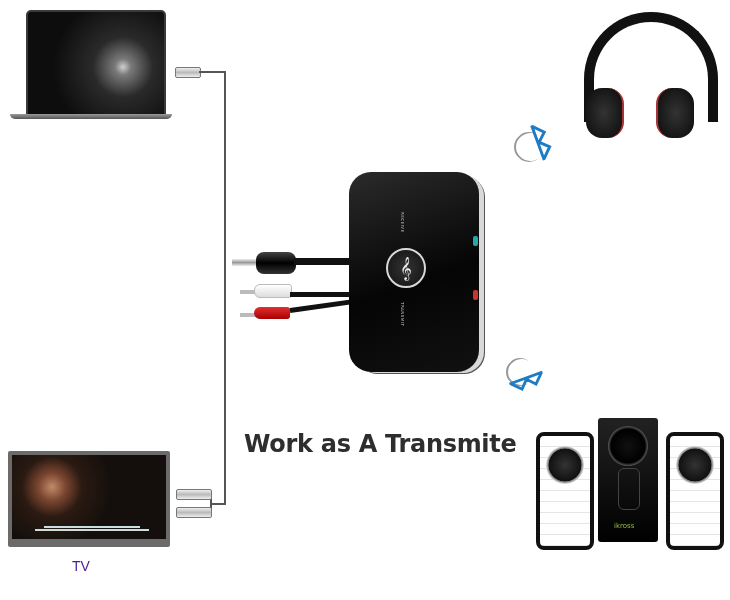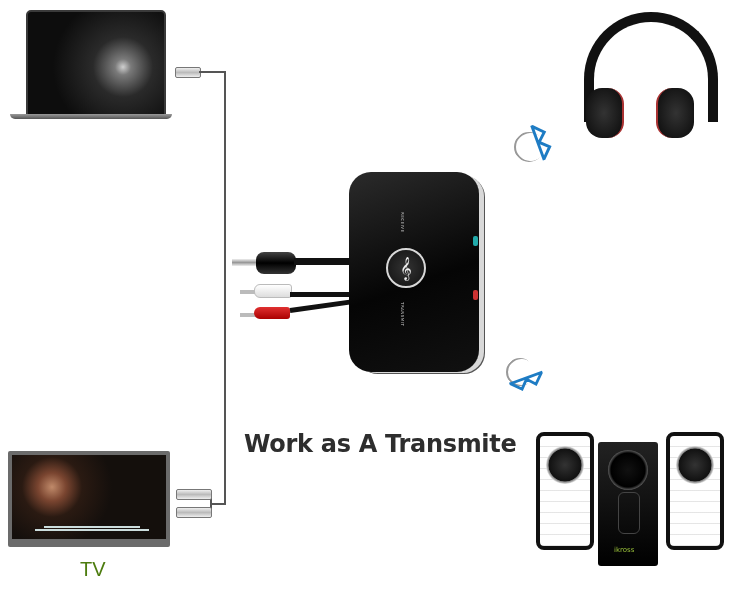--- a/index.html
+++ b/index.html
@@ -10,21 +10,21 @@
     background:radial-gradient(circle at 95px 55px,#cfcfcf 0,#7a7a7a 8px,#2a2a2a 30px,#0d0d0d 70px);}
   .laptop-base{left:10px;top:114px;width:162px;height:5px;background:linear-gradient(#9a9a9a,#555);border-radius:0 0 6px 6px;}
   
   .wire{background:#555;}
   
   .tv{left:8px;top:451px;width:162px;height:96px;background:#6b6b6b;border-radius:2px;}
   .tv-screen{left:4px;top:4px;width:154px;height:84px;background:
      radial-gradient(circle at 40px 32px,#c08a6a 0,#7a4530 14px,#2a1a12 30px,#140f0c 60px),#111;}
   .tv-sub{left:20px;top:70px;width:120px;height:8px;}
   .tv-sub span{display:block;height:2px;background:#cdd;margin:1px auto;}
-  .tv-label{left:80px;top:558px;font-family:"Liberation Sans",sans-serif;font-size:20px;color:#4d7c0f;}
+  .tv-label{left:72px;top:558px;font-family:"Liberation Sans",sans-serif;font-size:14px;color:#4c1d95;}
   
   .plug{height:9px;background:linear-gradient(#eee,#bbb,#eee);border:1px solid #777;border-radius:2px;}
   
   .device{left:349px;top:172px;width:130px;height:200px;background:linear-gradient(160deg,#2b2b2b,#050505 55%,#111);border-radius:22px;
      box-shadow:6px 2px 0 -1px #d9d9d9,7px 3px 0 -1px #555;}
   .dev-label{font-size:4px;color:#ccc;transform:rotate(90deg);transform-origin:left top;white-space:nowrap;letter-spacing:.5px;}
   .dev-btn{left:37px;top:76px;width:36px;height:36px;border-radius:50%;border:2px solid #d8d8d8;background:radial-gradient(#333,#111);
      color:#eee;font-size:20px;line-height:36px;text-align:center;}
   .port{width:5px;height:10px;border-radius:2px;}
   
@@ -38,21 +38,21 @@
   .title{left:244px;top:430px;font-family:"DejaVu Sans",sans-serif;font-weight:bold;font-size:24px;color:#2e2e2e;letter-spacing:-0.3px;}
   
   .bt{color:#1e7cc4;font-weight:bold;}
   .waves{border:2px solid #999;border-right:none;border-bottom:none;border-radius:50%;}
   
   .hp-band{left:584px;top:12px;width:134px;height:110px;border:10px solid #111;border-bottom:none;border-radius:70px 70px 0 0;box-sizing:border-box;}
   .hp-cup{width:36px;height:50px;background:radial-gradient(#333,#0a0a0a);border-radius:16px;border-right:2px solid #a33;}
   
   .spk{width:50px;height:110px;border:4px solid #111;border-radius:8px;background:repeating-linear-gradient(180deg,#fff 0,#fff 10px,#ccc 11px);}
   .spk-cone{left:6px;top:10px;width:38px;height:38px;border-radius:50%;background:radial-gradient(#333,#111 60%,#777 62%,#ddd 70%);}
-  .sub{left:598px;top:442px;width:60px;height:124px;background:linear-gradient(#222,#000);border-radius:3px;}
+  .sub{left:598px;top:418px;width:60px;height:124px;background:linear-gradient(#222,#000);border-radius:3px;}
   .sub-brand{left:16px;top:104px;font-size:7px;color:#9bc23b;}
 </style>
 </head>
 <body>
 
 <div class="abs laptop-screen"></div>
 <div class="abs laptop-base"></div>
 
 <div class="abs plug" style="left:175px;top:67px;width:24px;"></div>
 <div class="abs wire" style="left:199px;top:71px;width:26px;height:2px;"></div>

